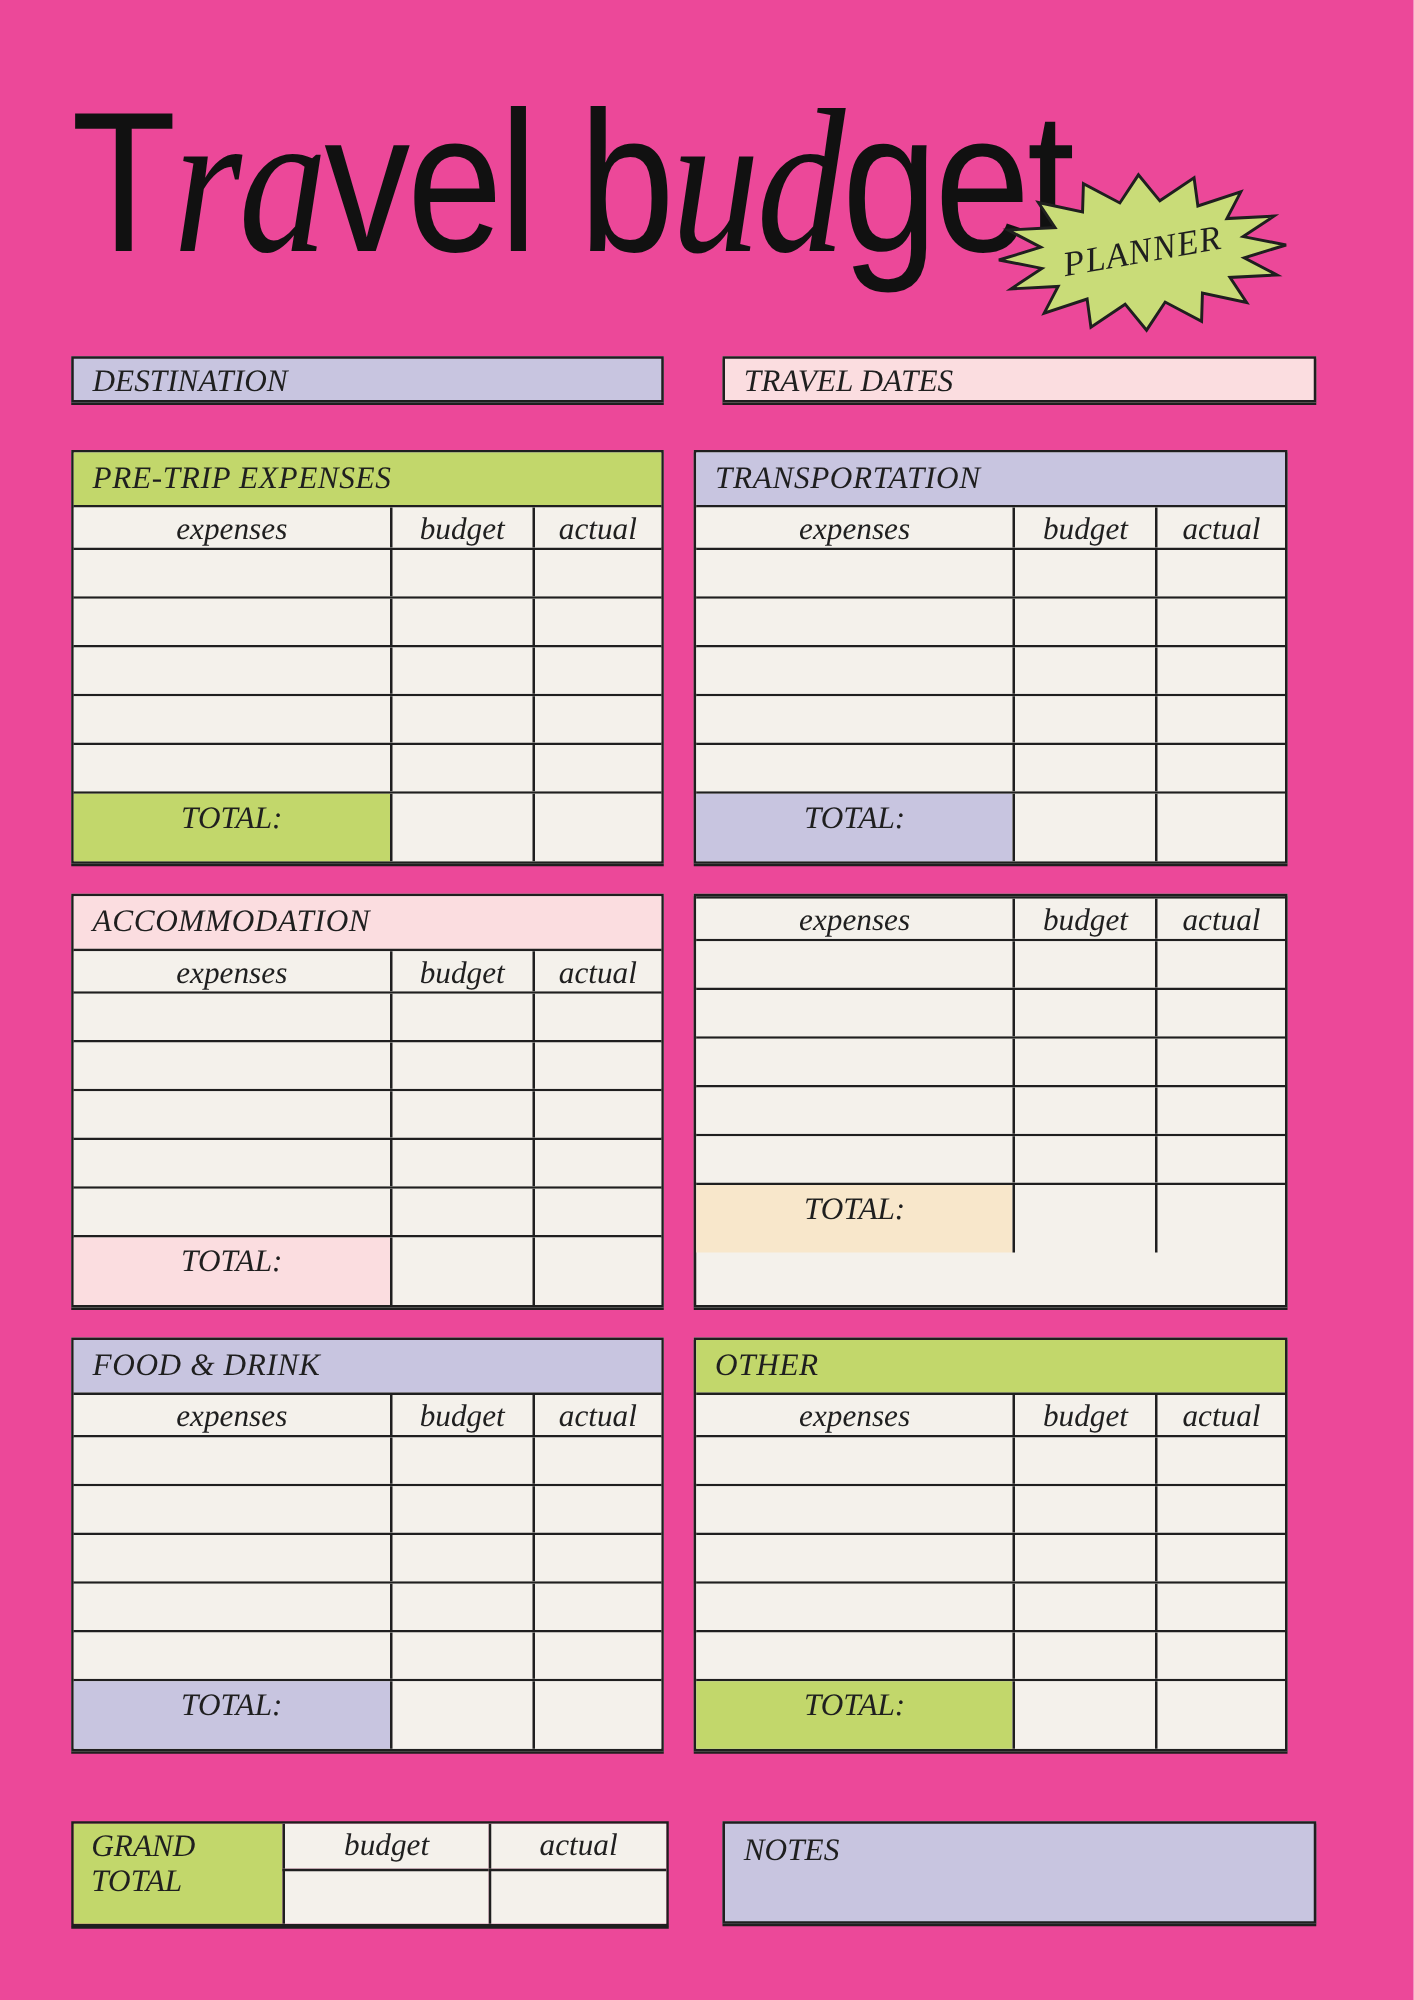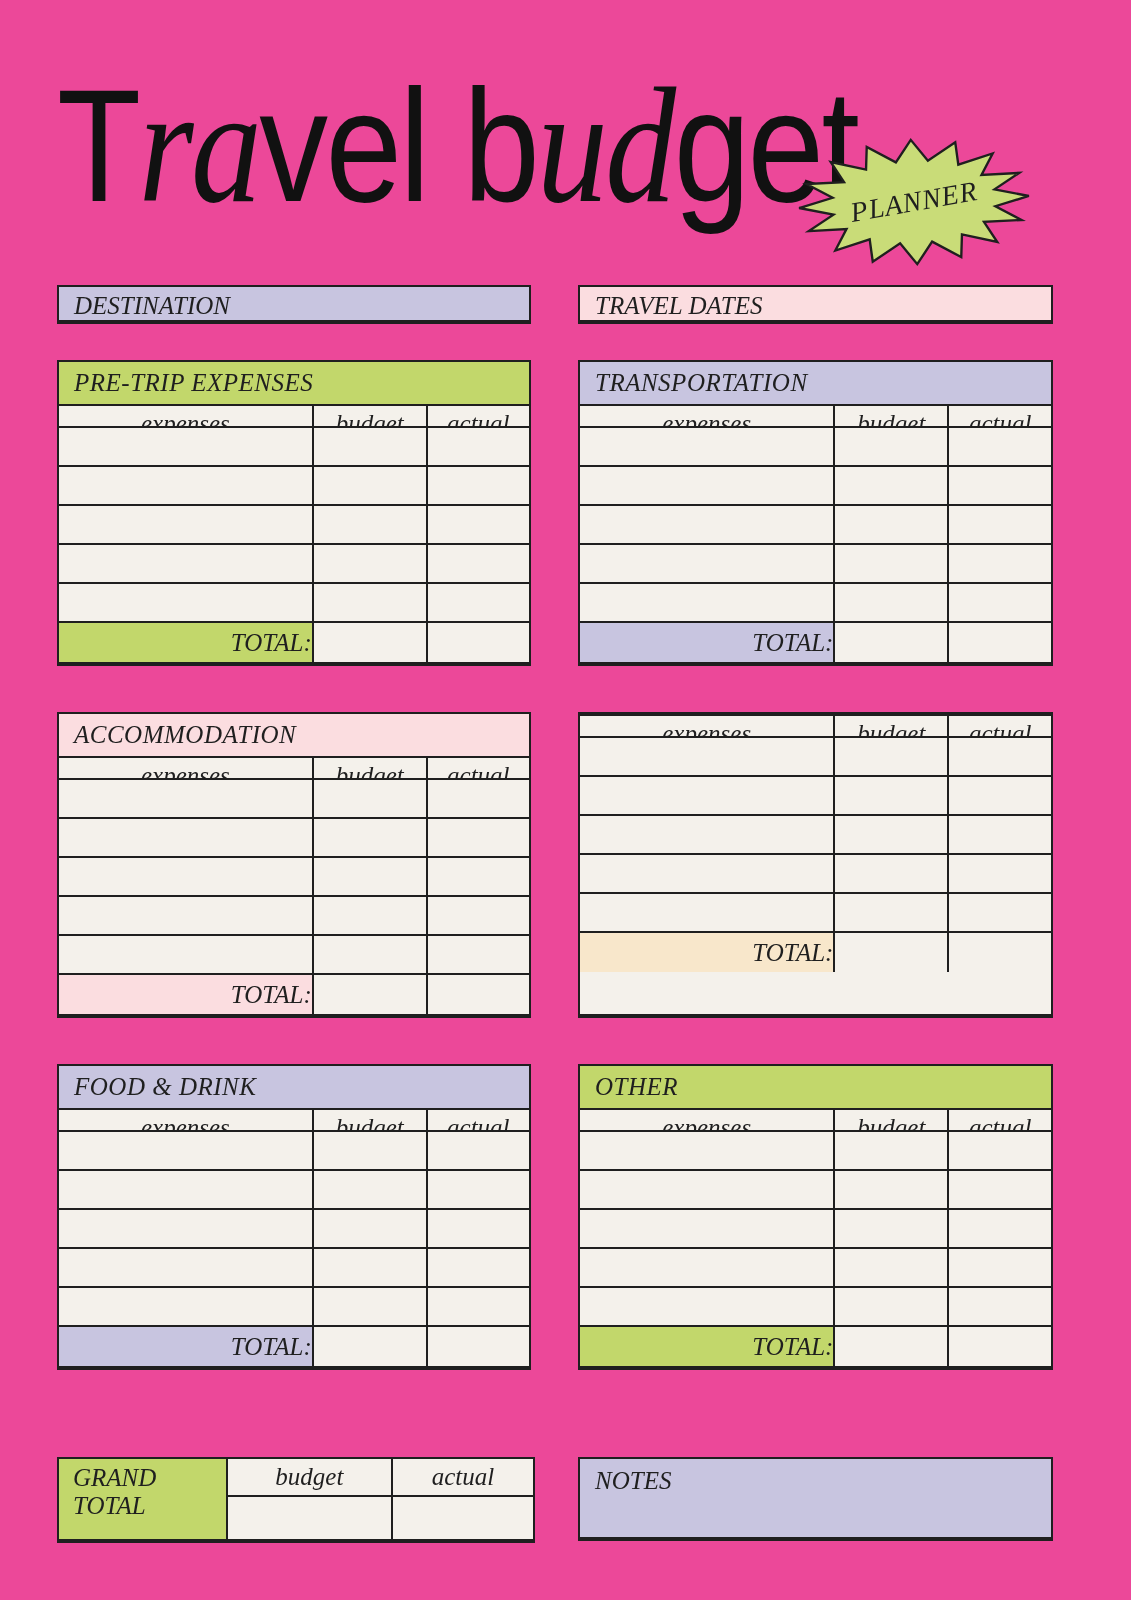--- a/index.html
+++ b/index.html
@@ -73,50 +73,51 @@
   
   .sections-grid {
     position: absolute;
     left: 57px;
     top: 360px;
     width: 996px;
     display: grid;
     grid-template-columns: 474px 475px;
     column-gap: 47px;
     row-gap: 48px;
+    gap: 24px;
   }
   .expense-section {
     border: 2.5px solid #1f1f1f;
     box-shadow: 0 2px 0 #1f1f1f;
     background: #f4f1eb;
   }
   .sec-title {
     height: 42px;
     line-height: 42px;
     padding-left: 15px;
     font-style: italic;
     font-size: 25px;
     letter-spacing: 0.5px;
   }
   .trow { display: flex; border-top: 2.5px solid #1f1f1f; }
   .cell {
     box-sizing: border-box;
     height: 37px;
     background: #f4f1eb;
   }
-  .trow.head .cell { height: 20px; line-height: 36px; }
+  .trow.head .cell { height: 32px; line-height: 36px; }
   .cell.expenses { width: 53.8%; }
   .cell.budget   { width: 24.2%; border-left: 2.5px solid #1f1f1f; }
   .cell.actual   { width: 22%;   border-left: 2.5px solid #1f1f1f; }
   .col-head {
     text-align: center;
     font-style: italic;
     font-size: 25px;
   }
-  .trow.total .cell { height: 39px; line-height: 39px; text-align: right; }
+  .trow.total .cell { height: 54px; line-height: 39px; }
   .total-label {
     text-align: center;
     font-style: italic;
     font-size: 25px;
   }
 
   
   .bottom-row {
     position: absolute;
     left: 57px;

